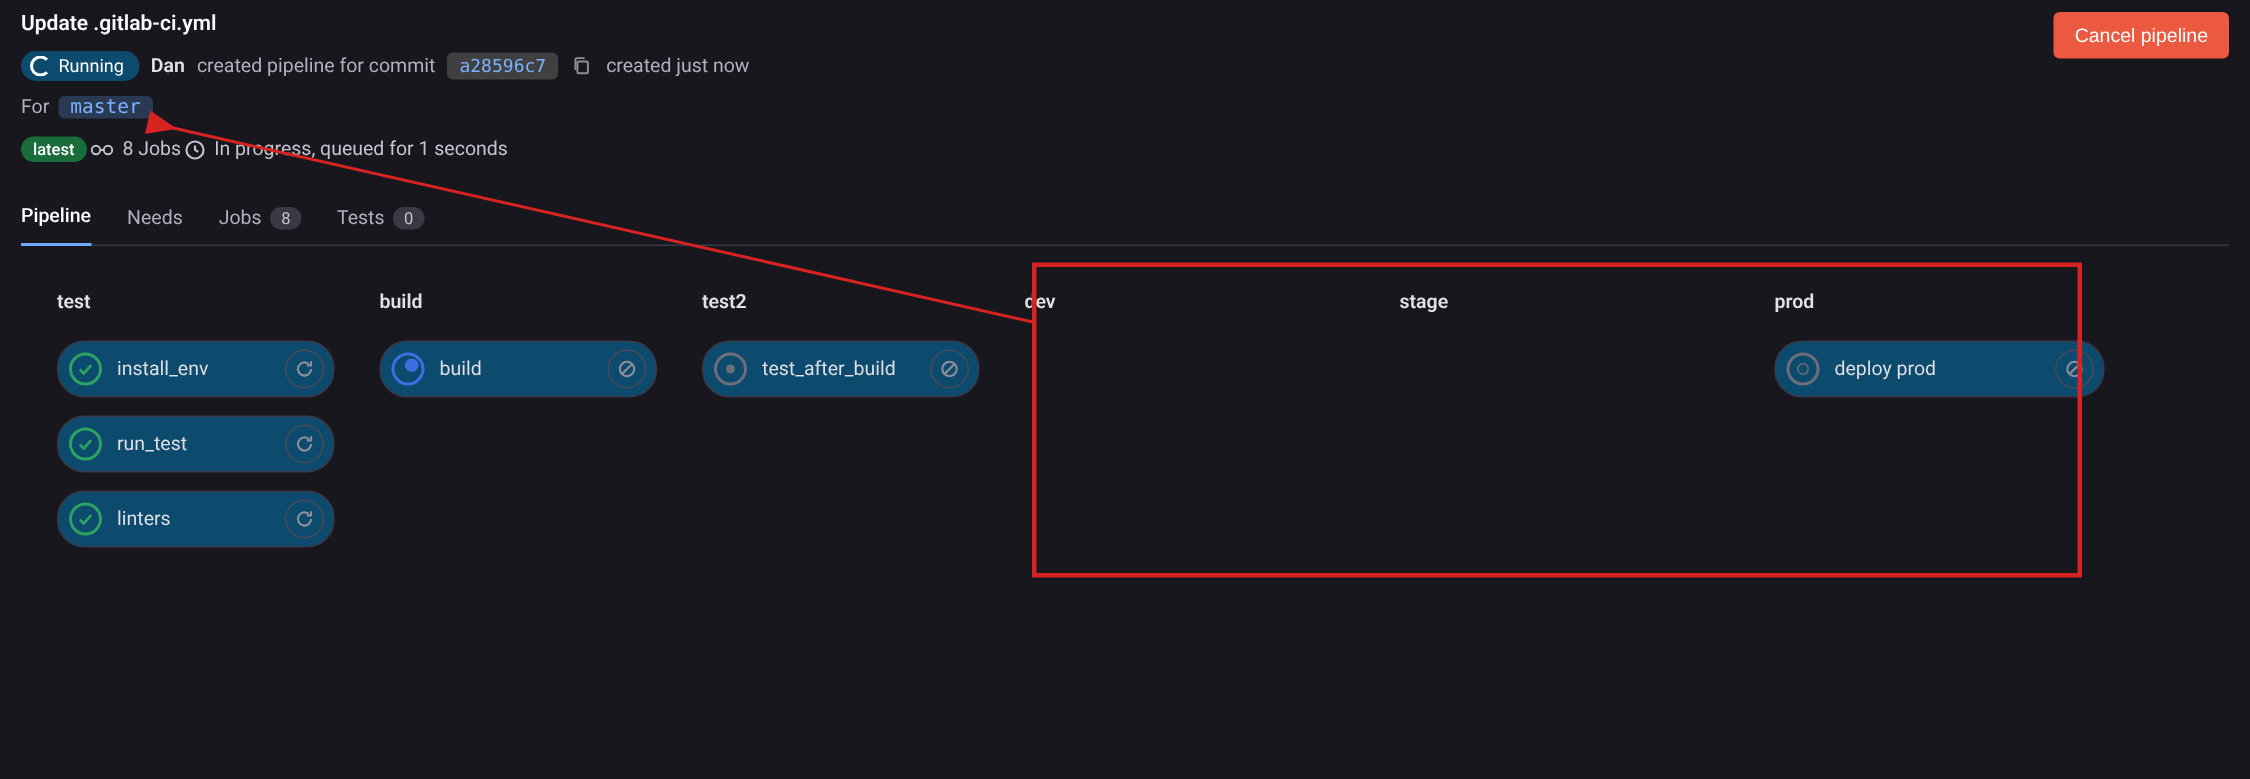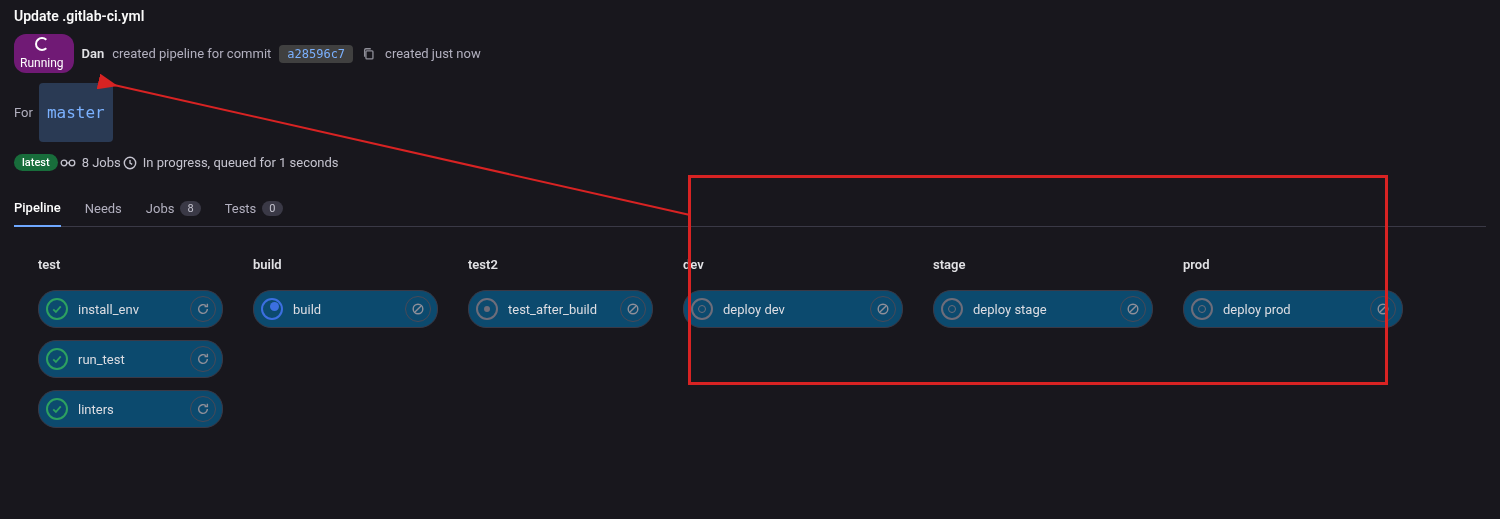--- a/index.html
+++ b/index.html
@@ -16,43 +16,43 @@
     h1.title { font-size: 14px; font-weight: 600; color: #fafafa; margin-bottom: 10px; }
     .cancel-btn {
       position: absolute; top: 8px; right: 14px;
       background: #ec5941; color: #fff; border: none;
       padding: 8px 14px; border-radius: 4px; font-size: 13px; font-weight: 500;
       cursor: pointer;
     }
     .meta-row { display: flex; align-items: center; gap: 8px; margin-bottom: 10px; }
     .status-badge {
       display: inline-flex; align-items: center; gap: 5px;
-      background: #701a75; color: #fff;
-      padding: 3px 10px 3px 6px; border-radius: 12px; font-size: 12px; flex-direction: column;
+      background: #0c4a6e; color: #fff;
+      padding: 3px 10px 3px 6px; border-radius: 12px; font-size: 12px;
     }
     .status-badge .spin {
       width: 14px; height: 14px; border-radius: 50%;
       border: 2px solid #fff; border-right-color: transparent;
       display:inline-block;
     }
     .author { font-weight: 600; color: #e2e2e5; }
     .meta-text { color: #b2b0bf; }
     .commit-sha {
       background: #404040; color: #7bb1ff;
       padding: 2px 8px; border-radius: 4px; font-family: monospace; font-size: 12px;
       cursor: pointer;
     }
     .copy-icon {
       width: 16px; height: 16px; color: #8f8f99; cursor: pointer;
       display: inline-flex; align-items: center; justify-content: center;
     }
     .for-row { margin-bottom: 12px; color: #b2b0bf; display:flex; align-items:center; gap:6px;}
     .branch-badge {
       background: #2a3a54; color: #7bb1ff;
-      padding: 20px 8px; border-radius: 4px; font-family: monospace; font-size: 16px;
+      padding: 0 8px; border-radius: 4px; font-family: monospace; font-size: 13px;
       cursor: pointer;
     }
     .summary-row { display: flex; align-items: center; gap: 2px; margin-bottom: 18px; color: #c5c4cf; font-size: 13px;}
     .latest-badge {
       background: #186d3b; color: #fff; padding: 2px 8px; border-radius: 10px; font-size: 11px; font-weight:500;
     }
     .summary-item { display: inline-flex; align-items: center; gap: 6px; }
     .icon { display: inline-flex; align-items: center; justify-content: center; }
 
     .tabs {
@@ -108,20 +108,21 @@
     .arrow-svg {
       position: absolute; top: 55px; left: 94px; width: 610px; height: 185px;
       pointer-events: none;
     }
   </style>
 </head>
 <body>
 
 <div class="page">
   <h1 class="title">Update .gitlab-ci.yml</h1>
+  <button class="cancel-btn">Cancel pipeline</button>
 
   <div class="meta-row">
     <span class="status-badge">
       <span class="spin"></span>
       <span>Running</span>
     </span>
     <span class="author">Dan</span>
     <span class="meta-text">created pipeline for commit</span>
     <span class="commit-sha">a28596c7</span>
     <span class="copy-icon">
@@ -255,47 +256,23 @@
           <span class="action-btn">
             <svg width="14" height="14" viewBox="0 0 16 16" fill="none" stroke="currentColor" stroke-width="1.6">
               <circle cx="8" cy="8" r="5.5"></circle>
               <line x1="4.5" y1="11.5" x2="11.5" y2="4.5"></line>
             </svg>
           </span>
         </div>
       </div>
       <div class="stage-col wide">
         <div class="stage-name">dev</div>
-        <div class="job-pill">
-          <div class="job-left">
-            <span class="status-icon status-manual"></span>
-            <span class="job-name">deploy dev</span>
-          </div>
-          <span class="action-btn">
-            <svg width="14" height="14" viewBox="0 0 16 16" fill="none" stroke="currentColor" stroke-width="1.6">
-              <circle cx="8" cy="8" r="5.5"></circle>
-              <line x1="4.5" y1="11.5" x2="11.5" y2="4.5"></line>
-            </svg>
-          </span>
-        </div>
       </div>
       <div class="stage-col wide">
         <div class="stage-name">stage</div>
-        <div class="job-pill">
-          <div class="job-left">
-            <span class="status-icon status-manual"></span>
-            <span class="job-name">deploy stage</span>
-          </div>
-          <span class="action-btn">
-            <svg width="14" height="14" viewBox="0 0 16 16" fill="none" stroke="currentColor" stroke-width="1.6">
-              <circle cx="8" cy="8" r="5.5"></circle>
-              <line x1="4.5" y1="11.5" x2="11.5" y2="4.5"></line>
-            </svg>
-          </span>
-        </div>
       </div>
       <div class="stage-col wide">
         <div class="stage-name">prod</div>
         <div class="job-pill">
           <div class="job-left">
             <span class="status-icon status-manual"></span>
             <span class="job-name">deploy prod</span>
           </div>
           <span class="action-btn">
             <svg width="14" height="14" viewBox="0 0 16 16" fill="none" stroke="currentColor" stroke-width="1.6">

